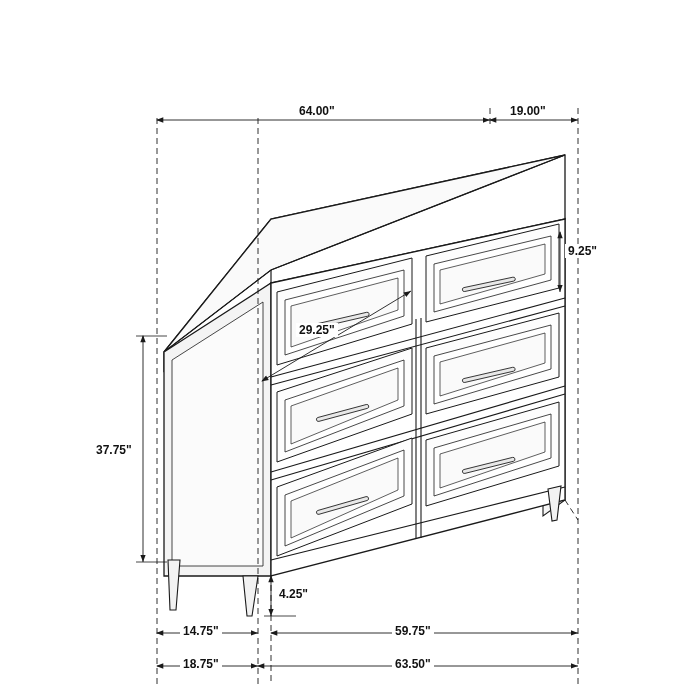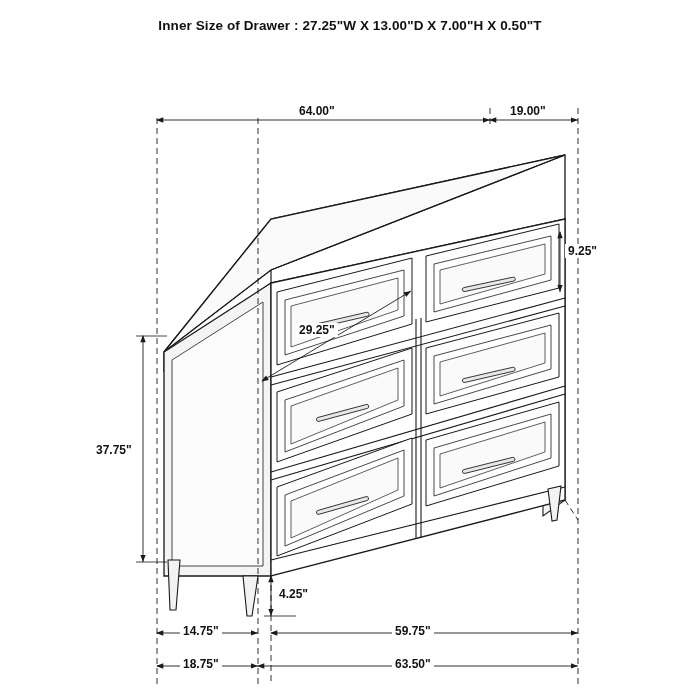--- a/index.html
+++ b/index.html
@@ -43,21 +43,20 @@
     background: #ffffff;
     padding: 0 3px;
     white-space: nowrap;
   }
 </style>
 </head>
 <body>
 
 <div id="page">
 
-  <div id="title">Inner Size of Drawer : 27.25"W X 13.00"D X 7.00"H X 0.50"T</div>
 
   <svg id="canvas" width="700" height="700" viewBox="0 0 700 700">
     <defs>
       <marker id="arrHead" markerWidth="9" markerHeight="9" refX="8" refY="3" orient="auto" markerUnits="strokeWidth">
         <path d="M0,0 L8,3 L0,6 z" fill="#1a1a1a"></path>
       </marker>
       <marker id="arrTail" markerWidth="9" markerHeight="9" refX="1" refY="3" orient="auto" markerUnits="strokeWidth">
         <path d="M8,0 L0,3 L8,6 z" fill="#1a1a1a"></path>
       </marker>
     </defs>

